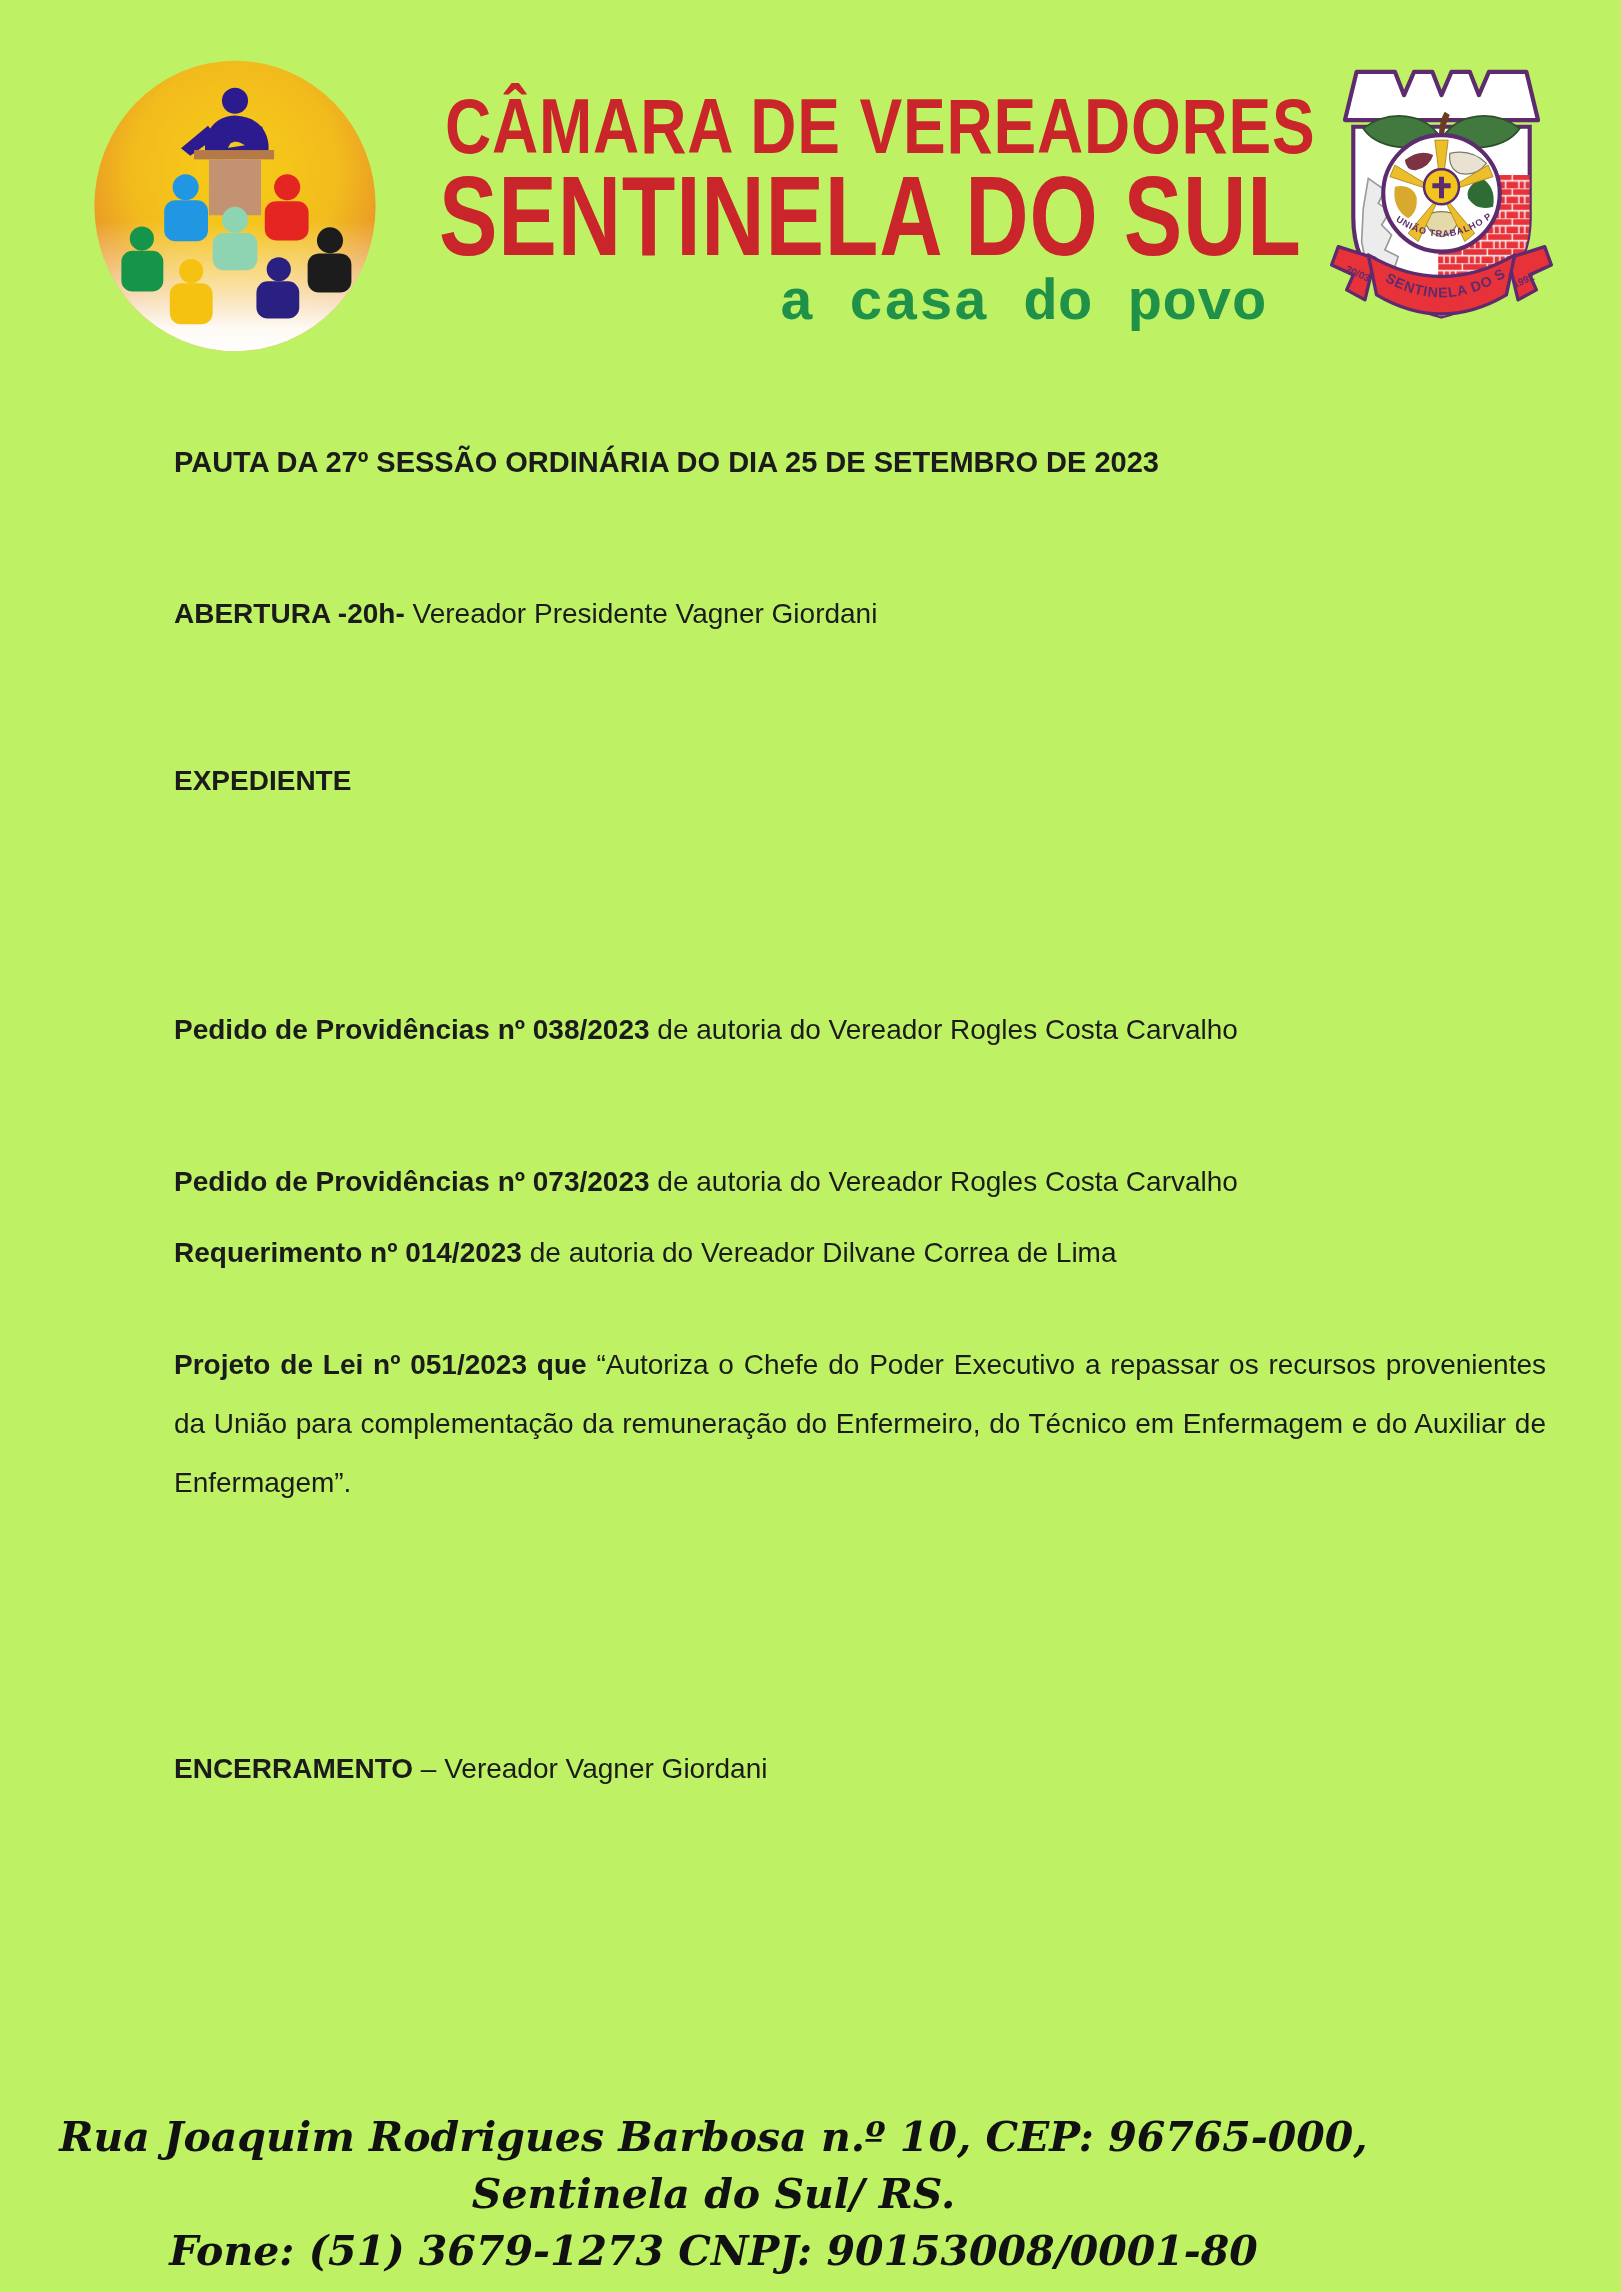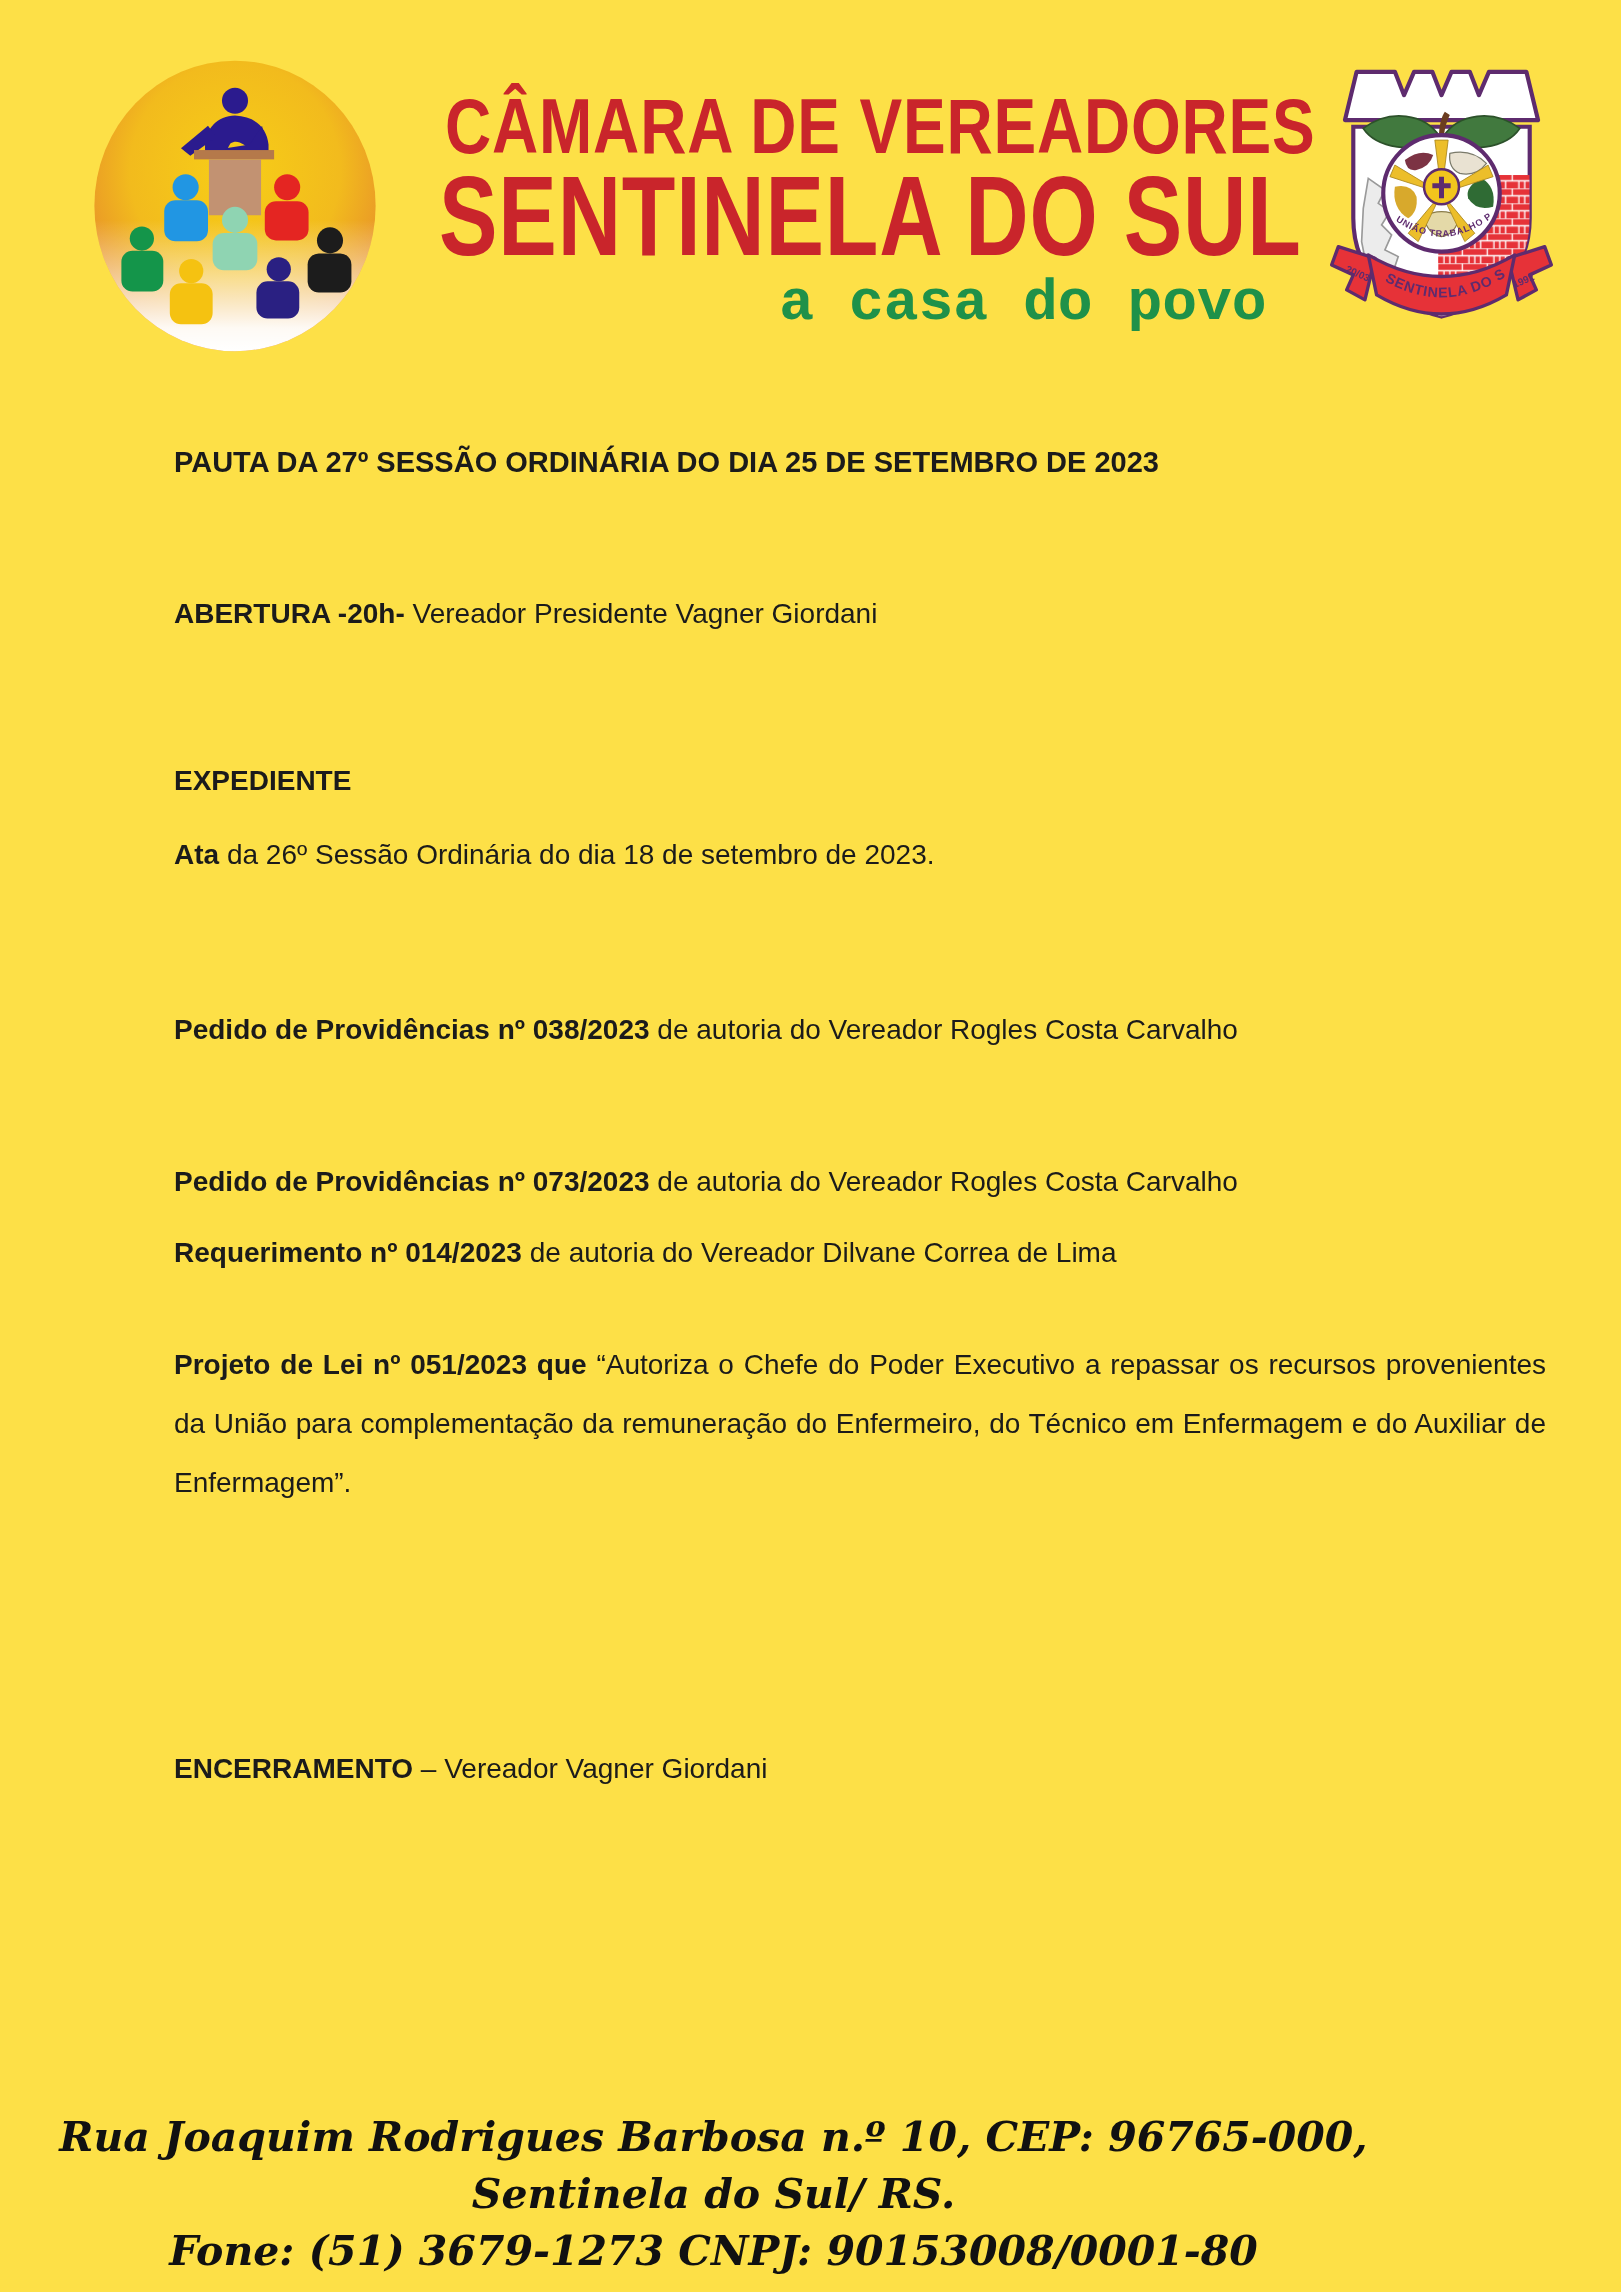--- a/index.html
+++ b/index.html
@@ -1,19 +1,19 @@
 <!DOCTYPE html>
 <html><head>
 <meta charset="utf-8">
 <style>
   html,body{margin:0;padding:0;background:#888;}
   .page{
     position:relative;
     width:1621px;height:2293px;
-    background:#fde047;
+    background:#bef264;
     font-family:"Liberation Sans","DejaVu Sans",sans-serif;
     color:#1b1b1b;
     overflow:hidden;
     margin:0 auto;
   }
   
   .logo-wrap{position:absolute;left:86px;top:49px;width:298px;height:312px;}
   .titleblock{position:absolute;left:431px;top:69px;width:863px;height:274px;}
   .org1{
     position:absolute;left:13.7px;top:17.6px;
@@ -196,21 +196,20 @@
       </g>
     </svg>
   </div>
 
   <div class="line doc-title">PAUTA DA 27º SESSÃO ORDINÁRIA DO DIA 25 DE SETEMBRO DE 2023</div>
 
   <div class="line abertura"><span class="b">ABERTURA -20h-</span><span> Vereador Presidente Vagner Giordani</span></div>
 
   <div class="line expediente">EXPEDIENTE</div>
 
-  <div class="line ata"><span class="b">Ata</span><span> da 26º Sessão Ordinária do dia 18 de setembro de 2023.</span></div>
 
   <div class="line item0"><span class="b">Pedido de Providências nº 038/2023</span><span> de autoria do Vereador Rogles Costa Carvalho</span></div>
 
 
   <div class="line item2"><span class="b">Pedido de Providências nº 073/2023</span><span> de autoria do Vereador Rogles Costa Carvalho</span></div>
 
   <div class="line item3"><span class="b">Requerimento nº 014/2023</span><span> de autoria do Vereador Dilvane Correa de Lima</span></div>
 
   <div class="projeto"><span class="b">Projeto de Lei nº 051/2023 que</span><span> “Autoriza o Chefe do Poder Executivo a repassar os recursos provenientes da União para complementação da remuneração do Enfermeiro, do Técnico em Enfermagem e do Auxiliar de Enfermagem”.</span></div>
 

